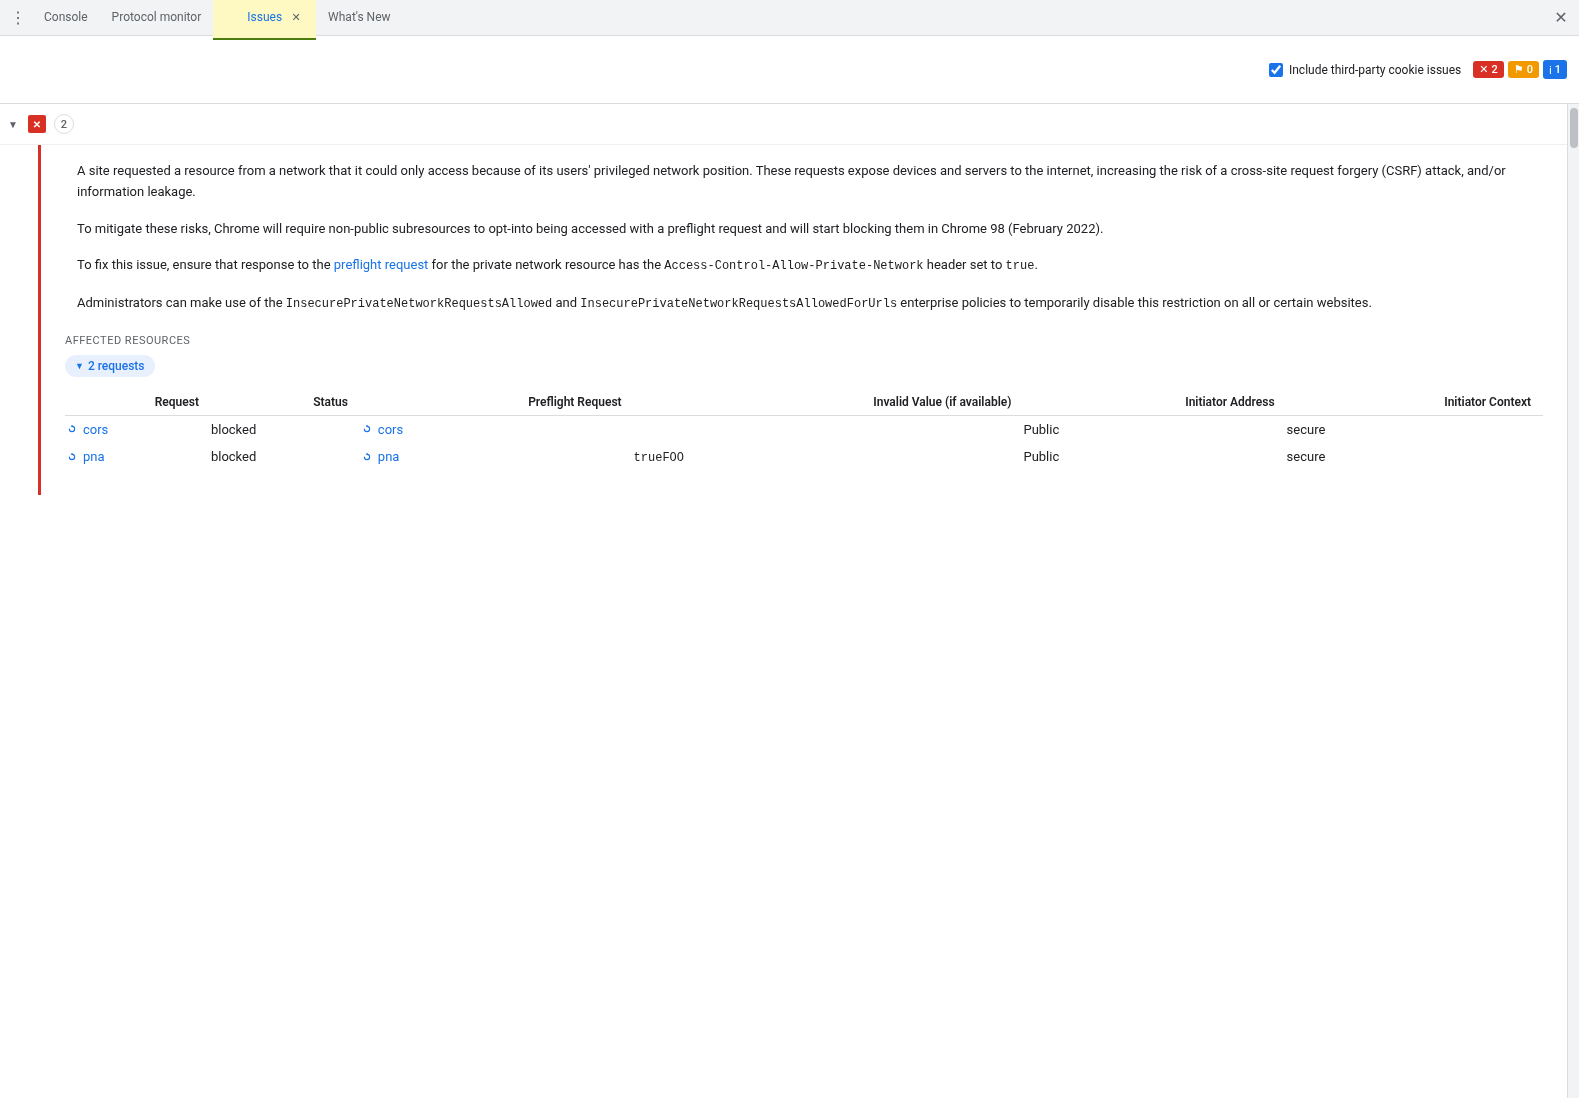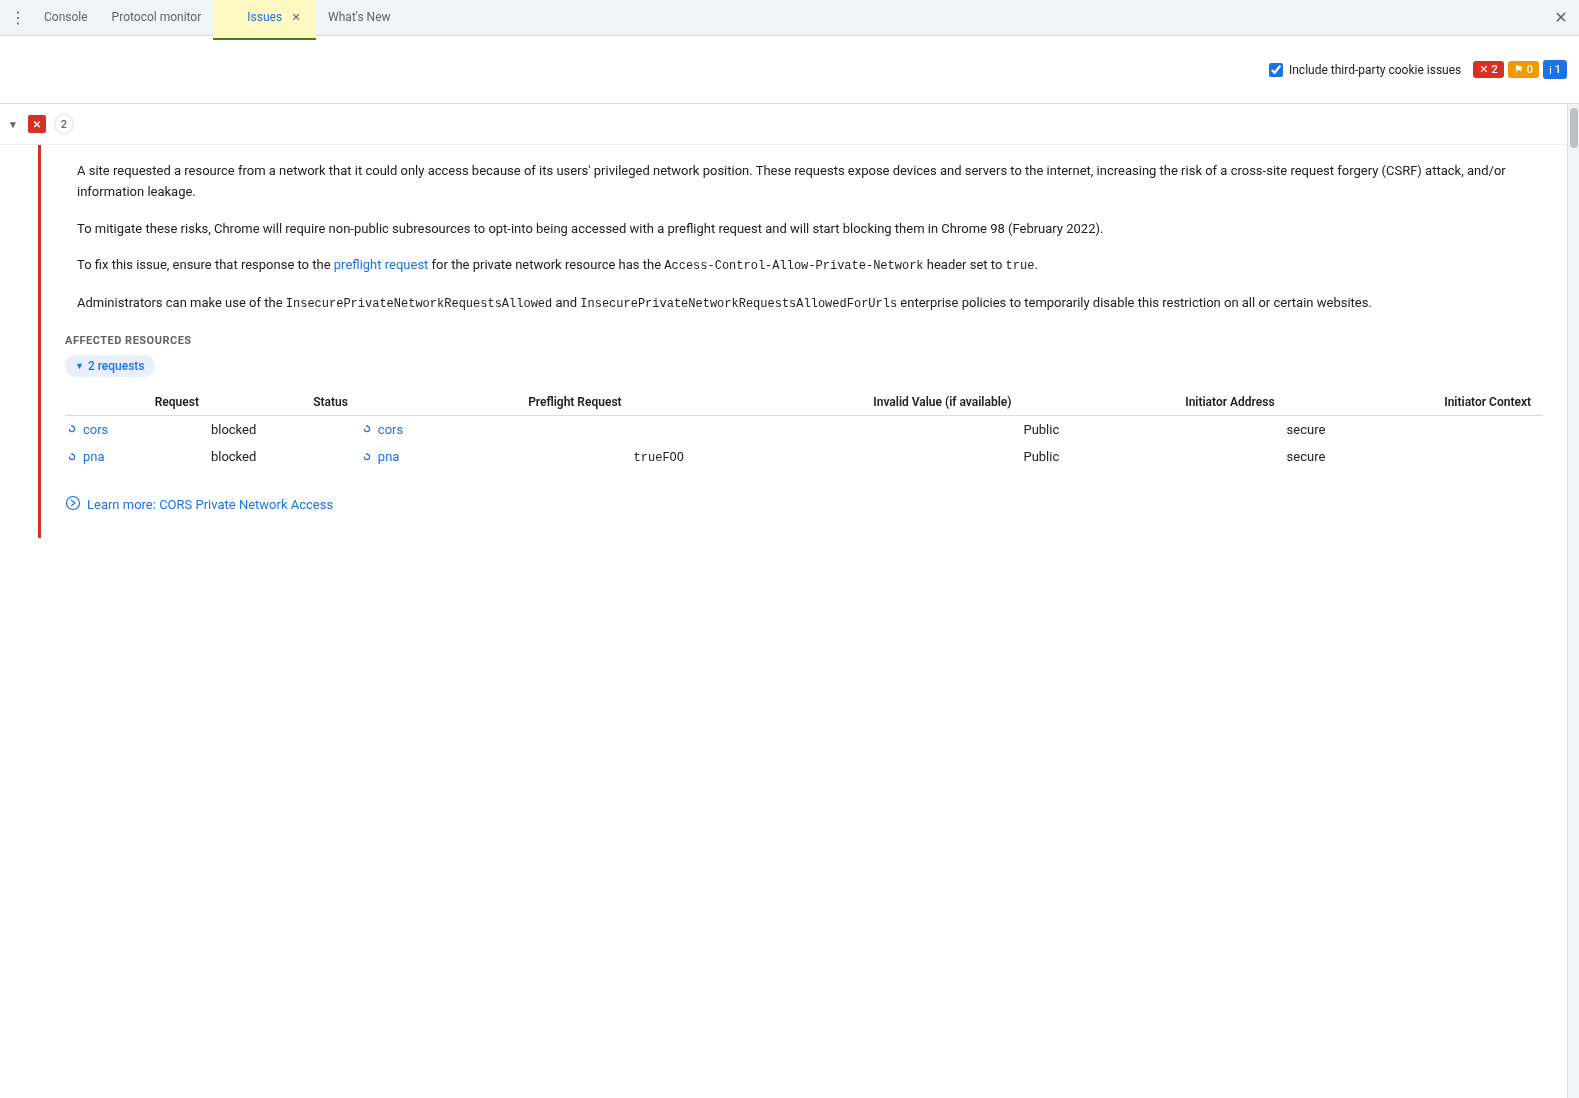--- a/index.html
+++ b/index.html
@@ -206,21 +206,21 @@
       font-family: 'Consolas', 'Courier New', monospace;
       font-size: 12px;
     }
 
     
     .affected-resources {
       margin-top: 20px;
     }
     .affected-resources-label {
       font-size: 11px;
-      font-weight: 700;
+      font-weight: 400;
       text-transform: uppercase;
       color: #5f6368;
       letter-spacing: 0.5px;
       margin-bottom: 8px;
     }
     .requests-toggle {
       display: inline-flex;
       align-items: center;
       gap: 4px;
       background: #e8f0fe;
@@ -448,29 +448,20 @@
                 <td>
                   <code class="code-inline">trueFOO</code>
                 </td>
                 <td>Public</td>
                 <td>secure</td>
               </tr>
             </tbody>
           </table>
         </div>
 
-        <div class="learn-more">
-          <span style="color:#1a73e8; font-size:14px;">
-  <svg width="16" height="16" viewBox="0 0 16 16" fill="none" xmlns="http://www.w3.org/2000/svg">
-    <circle cx="8" cy="8" r="6.5" stroke="#1a73e8" stroke-width="1.2"></circle>
-    <path d="M6.5 5.5L10 8L6.5 10.5" stroke="#1a73e8" stroke-width="1.2" stroke-linecap="round" stroke-linejoin="round"></path>
-  </svg>
-</span>
-          <a href="#" class="link">Learn more: CORS Private Network Access</a>
-        </div>
 
       </div>
     </div>
   </div>
 
   <div class="scrollbar-track">
     <div class="scrollbar-thumb"></div>
   </div>
 </div>
 

